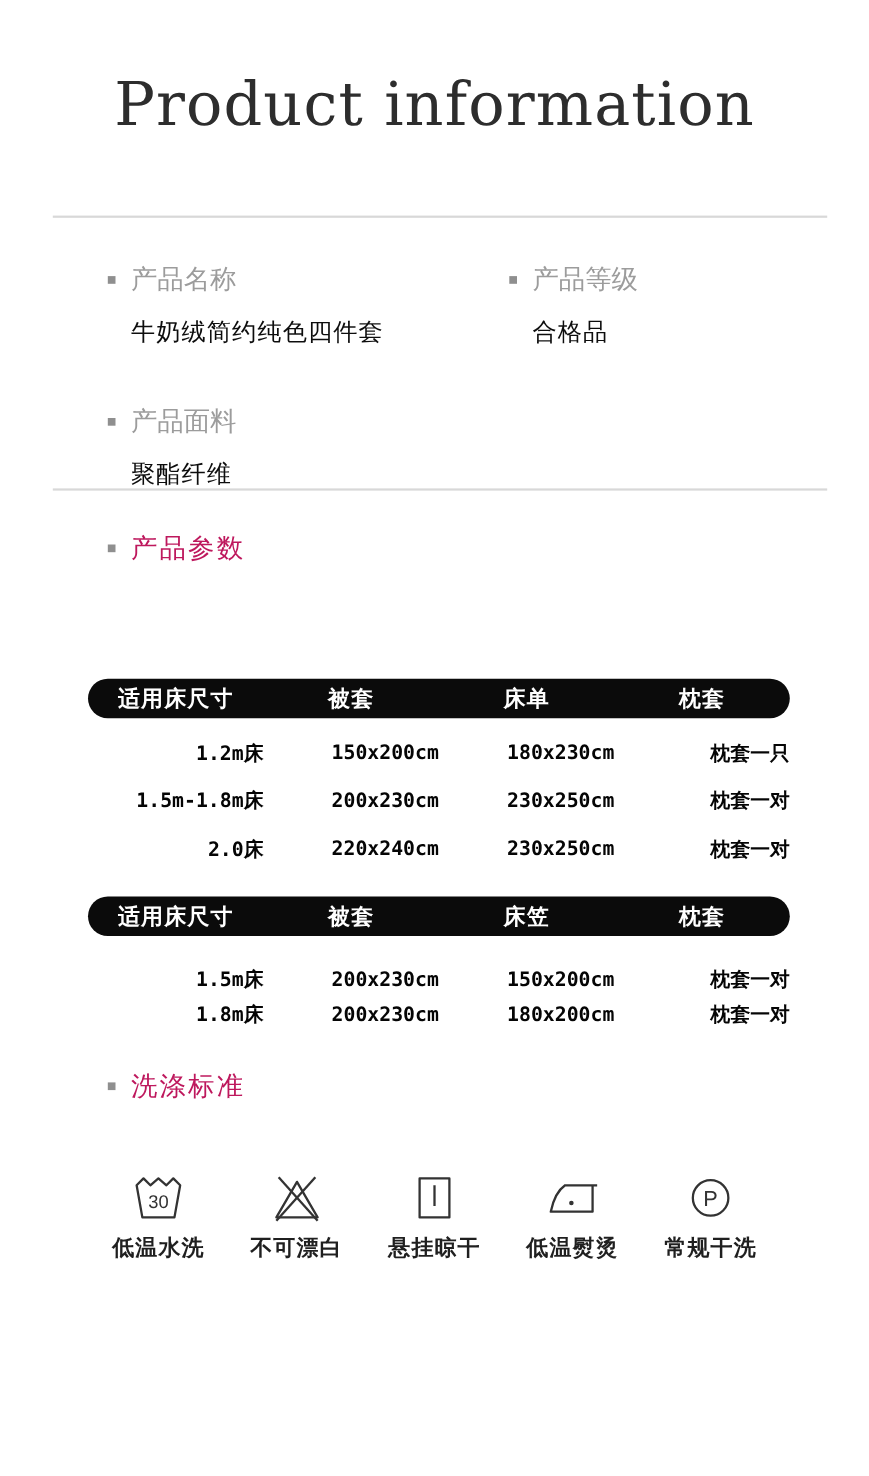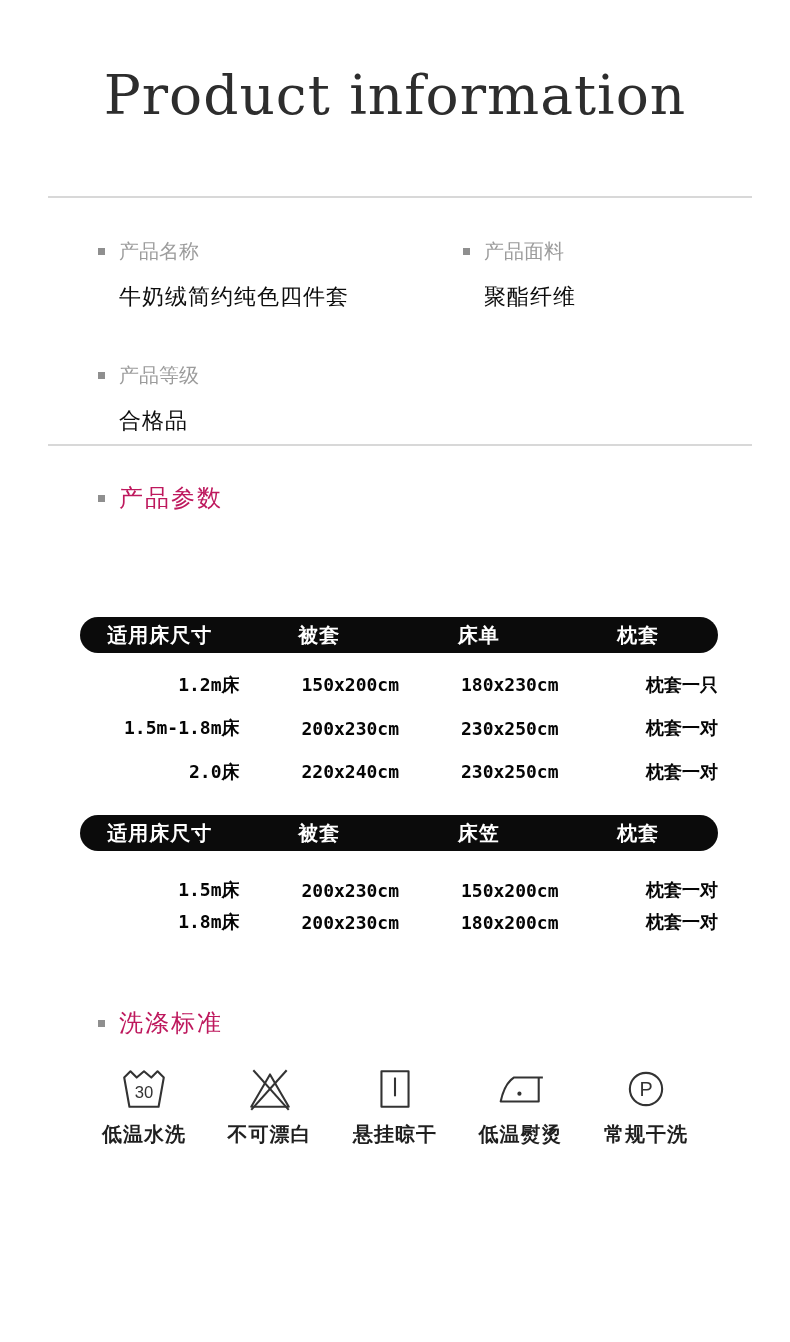--- a/index.html
+++ b/index.html
@@ -21,31 +21,31 @@
   
   .divider { position:absolute; left:48px; width:704px; height:2px; background:#d8d8d8; }
   .d1 { top:196px; }
   .d2 { top:444px; }
 
   
   .attr-grid {
     position:absolute; top:238px; left:98px; width:620px;
     display:grid; grid-template-columns:365px 1fr; row-gap:50px;
   }
-  .attr-label { display:flex; align-items:center; gap:14px; font-size:20px; color:#9c9c9c; }
+  .attr-label { display:flex; align-items:center; gap:14px; font-size:24px; color:#9c9c9c; }
   .bullet { width:7px; height:7px; background:#8f8f8f; flex:0 0 auto; }
   .attr-value { margin:17px 0 0 21px; font-size:22px; color:#0d0d0d; letter-spacing:1px; }
 
   
   .section-header {
     position:absolute; left:98px; display:flex; align-items:center; gap:14px;
     font-size:24px; color:#be185d; letter-spacing:2px;
   }
   .sh-params { top:482px; }
-  .sh-washing { top:1007px; font-family:"DejaVu Serif", serif;text-align:center; }
+  .sh-washing { top:971px; font-family:"DejaVu Serif", serif;text-align:center; }
 
   
   .ptable { position:absolute; left:80px; width:638px; }
   .t1 { top:617px; }
   .t2 { top:815px; }
   .thead {
     height:36px; border-radius:18px; background:#0b0b0b;
     display:grid; grid-template-columns:repeat(4,1fr); align-items:center;
   }
   .th { text-align:center; color:#ffffff; font-size:20px; font-weight:bold; letter-spacing:1px; }
@@ -86,30 +86,30 @@
     <div class="attr">
       <div class="attr-label">
         <span class="bullet"></span>
         <span>产品名称</span>
       </div>
       <div class="attr-value">牛奶绒简约纯色四件套</div>
     </div>
     <div class="attr">
       <div class="attr-label">
         <span class="bullet"></span>
-        <span>产品面料</span>
-      </div>
-      <div class="attr-value">聚酯纤维</div>
+        <span>产品等级</span>
+      </div>
+      <div class="attr-value">合格品</div>
     </div>
     <div class="attr">
       <div class="attr-label">
         <span class="bullet"></span>
-        <span>产品等级</span>
-      </div>
-      <div class="attr-value">合格品</div>
+        <span>产品面料</span>
+      </div>
+      <div class="attr-value">聚酯纤维</div>
     </div>
   </div>
 
   <div class="divider d2"></div>
 
   <div class="section-header sh-params">
     <span class="bullet"></span>
     <span>产品参数</span>
   </div>
 

